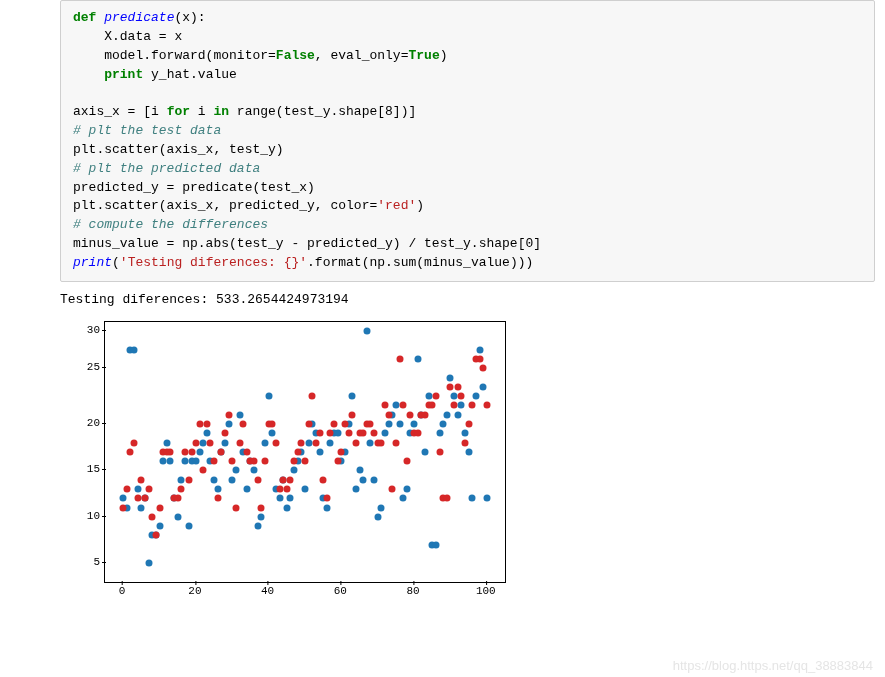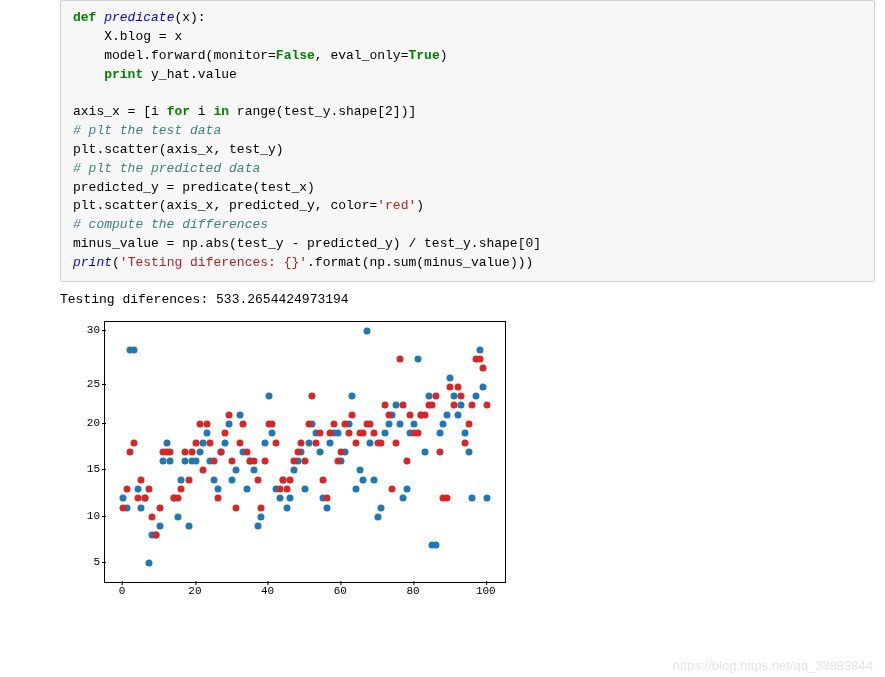--- a/index.html
+++ b/index.html
@@ -91,25 +91,25 @@
     bottom: 4px;
     color: #e5e5e5;
     font-family: Arial, sans-serif;
     font-size: 13px;
   }
 </style>
 </head>
 <body>
 
 <div class="code-cell"><span class="kw">def</span> <span class="fn">predicate</span><span>(x):</span>
-<span>    X.blog = x</span>
+<span>    X.data = x</span>
 <span>    model.forward(monitor=</span><span class="kw">False</span><span>, eval_only=</span><span class="kw">True</span><span>)</span>
 <span>    </span><span class="kw">print</span><span> y_hat.value</span>
 <span></span>
-<span>axis_x = [i </span><span class="kw">for</span><span> i </span><span class="kw">in</span><span> range(test_y.shape[2])]</span>
+<span>axis_x = [i </span><span class="kw">for</span><span> i </span><span class="kw">in</span><span> range(test_y.shape[8])]</span>
 <span class="cm"># plt the test data</span>
 <span>plt.scatter(axis_x, test_y)</span>
 <span class="cm"># plt the predicted data</span>
 <span>predicted_y = predicate(test_x)</span>
 <span>plt.scatter(axis_x, predicted_y, color=</span><span class="st">'red'</span><span>)</span>
 <span class="cm"># compute the differences</span>
 <span>minus_value = np.abs(test_y - predicted_y) / test_y.shape[0]</span>
 <span class="fn">print</span><span>(</span><span class="st">'Testing diferences: {}'</span><span>.format(np.sum(minus_value)))</span></div>
 
 <div class="output">Testing diferences: 533.2654424973194</div>
@@ -316,21 +316,21 @@
       <div class="pt red" style="left: 367.273px; top: 83.5714px;"></div>
       <div class="pt red" style="left: 370.909px; top: 37.1429px;"></div>
       <div class="pt red" style="left: 374.545px; top: 37.1429px;"></div>
       <div class="pt red" style="left: 378.182px; top: 46.4286px;"></div>
       <div class="pt red" style="left: 381.818px; top: 83.5714px;"></div>
     </div>
 <div class="ytick" style="top: 249.429px;">5</div>
     <div class="ytick" style="top: 203px;">10</div>
     <div class="ytick" style="top: 156.571px;">15</div>
     <div class="ytick" style="top: 110.143px;">20</div>
-    <div class="ytick" style="top: 71px;">25</div>
+    <div class="ytick" style="top: 54px;">25</div>
     <div class="ytick" style="top: 17.2857px;">30</div>
     <div class="xtick" style="left: 62.1818px;">0</div>
     <div class="xtick" style="left: 134.909px;">20</div>
     <div class="xtick" style="left: 207.636px;">40</div>
     <div class="xtick" style="left: 280.364px;">60</div>
     <div class="xtick" style="left: 353.091px;">80</div>
     <div class="xtick" style="left: 425.818px;">100</div>
   </div>
 
 <div class="watermark">https://blog.https.net/qq_38883844</div>

